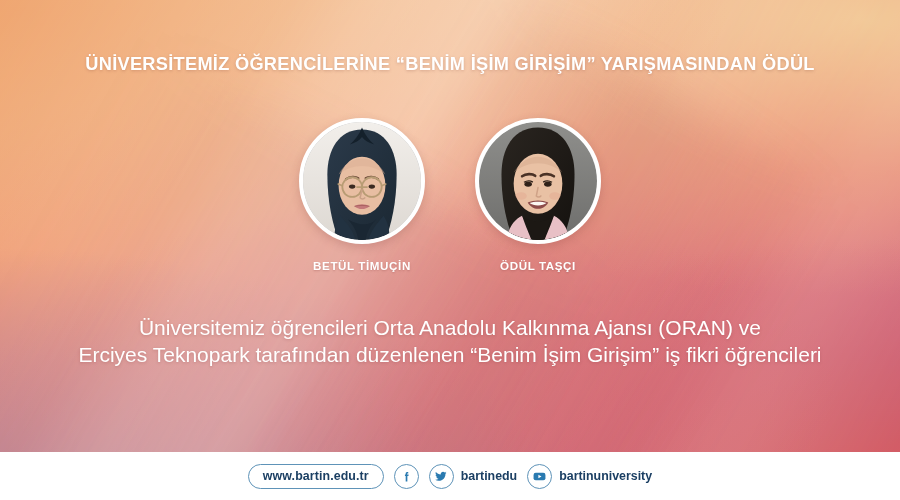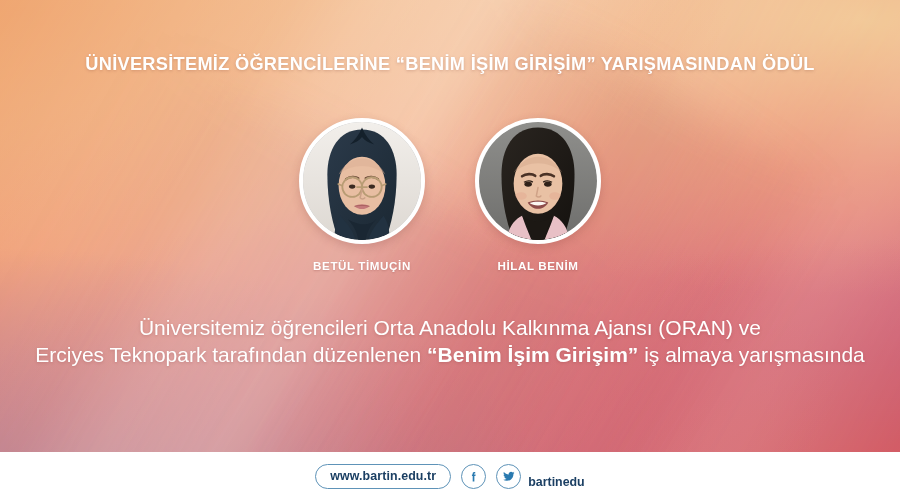--- a/index.html
+++ b/index.html
@@ -153,21 +153,21 @@
     position:absolute;
     left:0; right:0; top:314px;
     text-align:center;
     color:#ffffff;
     font-size:21px;
     line-height:27px;
     font-weight:500;
     text-shadow:0 1px 3px rgba(130,60,60,.28);
   }
   .body-text .line { white-space:nowrap; }
-  .body-text b { font-weight:bold; }
+  .body-text b { font-weight:normal; }
 
   
   .footer {
     position:absolute;
     left:0; right:0; bottom:0;
     height:48px;
     background:#ffffff;
     display:flex;
     align-items:center;
     justify-content:center;
@@ -182,21 +182,21 @@
     border:1.4px solid #5e93b8;
     border-radius:13px;
     color:#1b3f63;
     font-size:12.4px;
     font-weight:bold;
     letter-spacing:.1px;
     white-space:nowrap;
   }
   .soc {
     display:inline-flex;
-    align-items:flex-end;
+    align-items:center;
     gap:7px;
   }
   .icon-ring {
     width:25px; height:25px;
     border-radius:50%;
     border:1.4px solid #5e93b8;
     display:flex; align-items:center; justify-content:center;
     flex:0 0 auto;
   }
   .icon-ring svg { display:block; }
@@ -323,28 +323,28 @@
 
             <ellipse cx="45" cy="79" rx="6" ry="4" fill="#e0a38b" opacity=".4"></ellipse>
             <ellipse cx="81" cy="79" rx="6" ry="4" fill="#e0a38b" opacity=".4"></ellipse>
 
             <path d="M30 126 C31 112 38 104 46 100 C50 112 54 120 56 126 Z" fill="#e8c0c6"></path>
             <path d="M96 126 C95 112 88 104 80 100 C76 112 72 120 70 126 Z" fill="#e8c0c6"></path>
             <path d="M46 100 C52 110 56 118 57 126 L69 126 C70 118 74 110 80 100 C72 108 54 108 46 100 Z" fill="#1c1814"></path>
           </g>
         </svg>
       </div>
-      <div class="person-name">HİLAL BENİM</div>
+      <div class="person-name">ÖDÜL TAŞÇI</div>
     </div>
 
   </div>
 
   <div class="body-text">
     <div class="line">Üniversitemiz öğrencileri Orta Anadolu Kalkınma Ajansı (ORAN) ve</div>
-    <div class="line"><span>Erciyes Teknopark tarafından düzenlenen </span><b>“Benim İşim Girişim”</b><span> iş almaya yarışmasında</span></div>
+    <div class="line"><span>Erciyes Teknopark tarafından düzenlenen </span><b>“Benim İşim Girişim”</b><span> iş fikri öğrencileri</span></div>
   </div>
 
   <div class="footer">
 
     <div class="url-pill">www.bartin.edu.tr</div>
 
     <div class="soc">
       <span class="icon-ring">
         <svg width="13" height="13" viewBox="0 0 24 24" fill="#2a7ab0" aria-hidden="true">
           <path d="M15.2 8.4h-2.1V7.1c0-.6.4-.8.7-.8h1.4V3.6h-2c-2.2 0-2.7 1.6-2.7 2.7v2.1H9.1v2.9h1.4V21h3.1v-9.7h2l.3-2.9z"></path>
@@ -355,16 +355,25 @@
     <div class="soc">
       <span class="icon-ring">
         <svg width="14" height="14" viewBox="0 0 24 24" fill="#2a7ab0" aria-hidden="true">
           <path d="M21.5 6.4c-.7.3-1.5.5-2.3.6.8-.5 1.4-1.3 1.7-2.2-.8.5-1.6.8-2.5 1-.7-.8-1.8-1.3-2.9-1.3-2.2 0-4 1.8-4 4 0 .3 0 .6.1.9-3.3-.2-6.3-1.8-8.3-4.2-.4.6-.6 1.3-.6 2 0 1.4.7 2.6 1.8 3.3-.6 0-1.2-.2-1.8-.5 0 1.9 1.4 3.5 3.2 3.9-.3.1-.7.1-1.1.1-.3 0-.5 0-.8-.1.5 1.6 2 2.8 3.7 2.8-1.4 1.1-3.1 1.7-4.9 1.7H2c1.8 1.1 3.9 1.8 6.2 1.8 7.4 0 11.4-6.1 11.4-11.4v-.5c.8-.6 1.5-1.3 1.9-2z"></path>
         </svg>
       </span>
       <span class="handle">bartinedu</span>
     </div>
 
 
+    <div class="soc">
+      <span class="icon-ring">
+        <svg width="15" height="15" viewBox="0 0 24 24" aria-hidden="true">
+          <rect x="2.5" y="6" width="19" height="12" rx="3.4" fill="#2a7ab0"></rect>
+          <path d="M10.2 9.3l5 2.7-5 2.7V9.3z" fill="#ffffff"></path>
+        </svg>
+      </span>
+      <span class="handle">bartinuniversity</span>
+    </div>
 
   </div>
 
 </div>
 
 </body></html>

